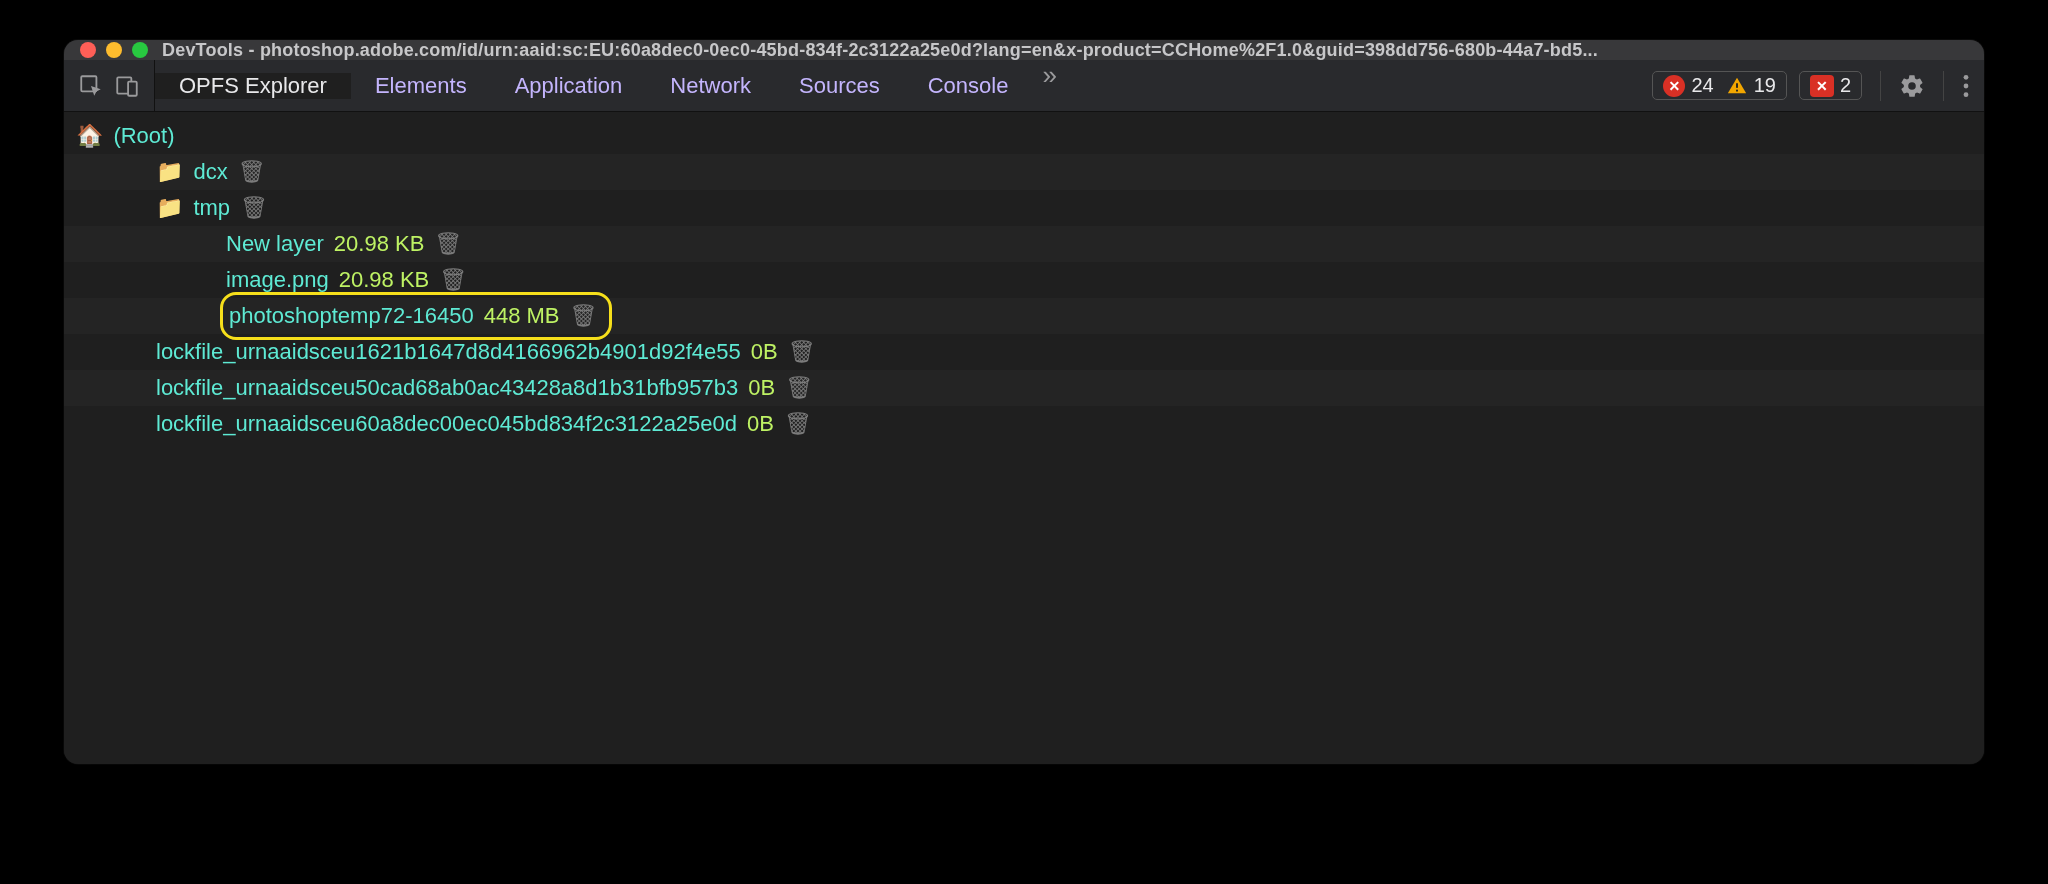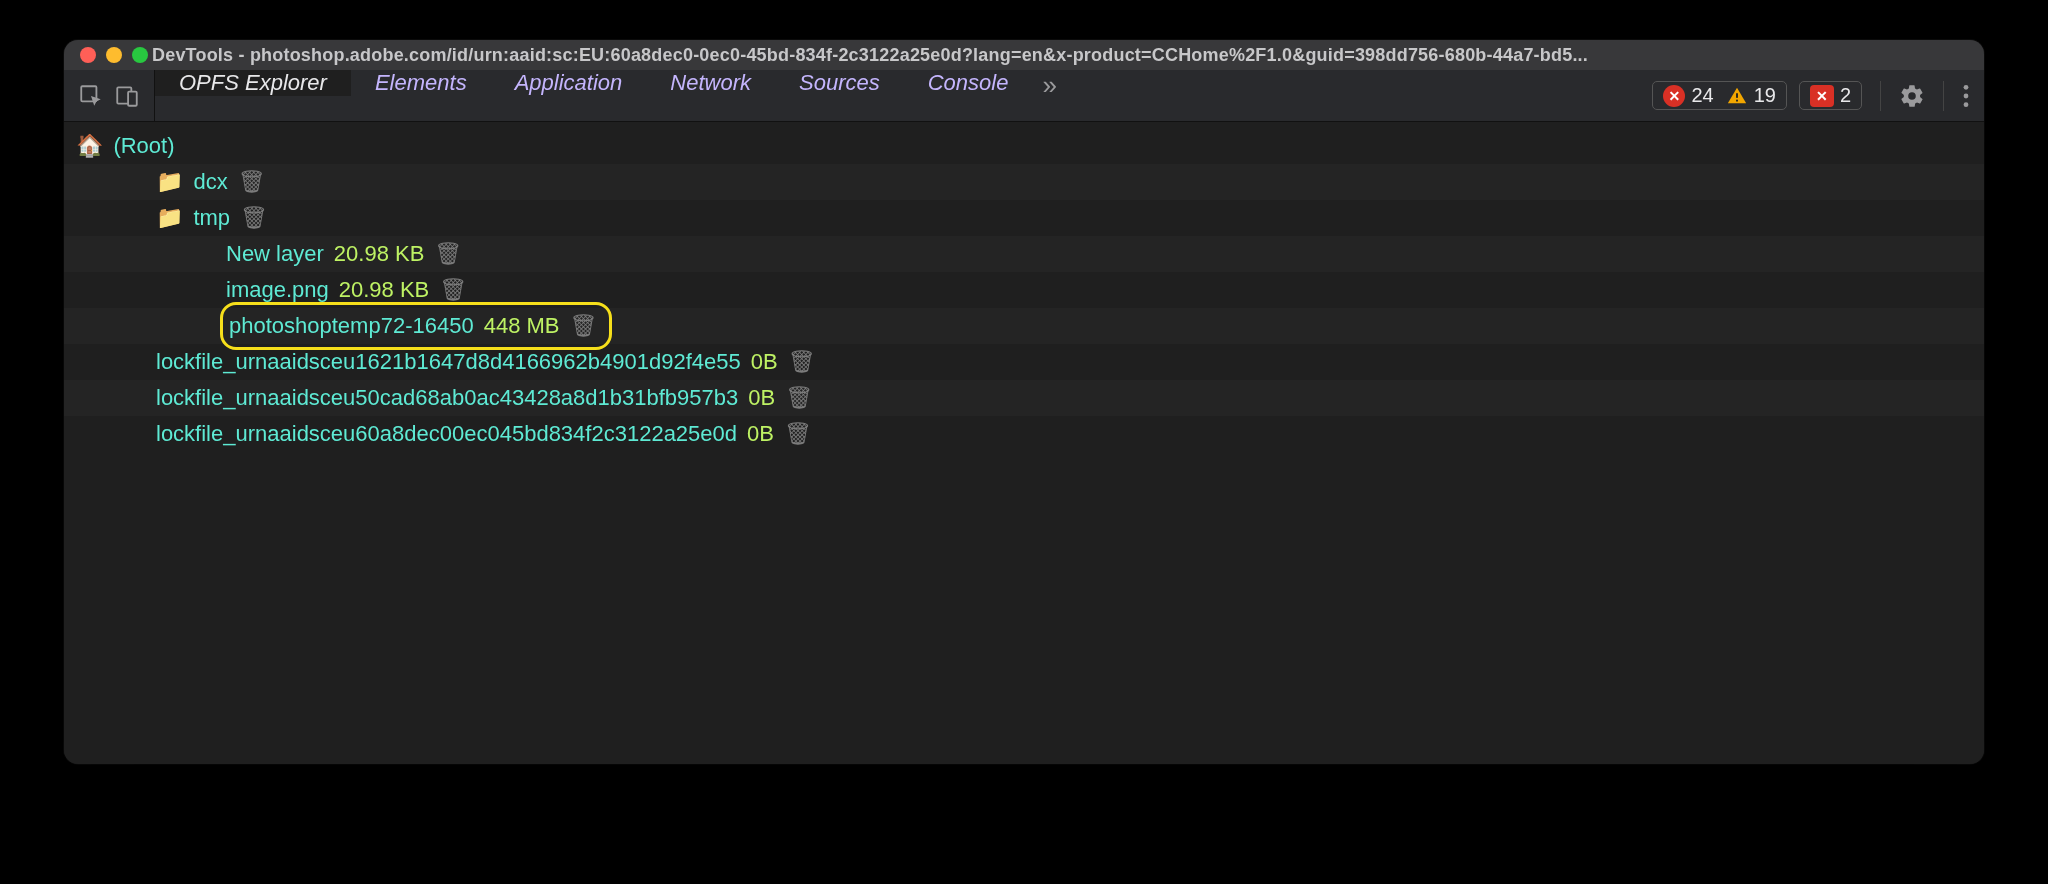--- a/index.html
+++ b/index.html
@@ -17,47 +17,47 @@
     width: 1920px;
     background: #1f1f1f;
     border-radius: 14px;
     overflow: hidden;
     box-shadow: 0 40px 90px 20px rgba(0,0,0,0.6), 0 0 0 1px rgba(255,255,255,0.05);
     display: flex;
     flex-direction: column;
   }
   
   .titlebar {
-    height: 30px;
+    height: 20px;
     background: #38383a;
     display: flex;
     align-items: center;
     padding: 0 16px;
-    gap: 4px;
+    gap: 14px;
   }
   .traffic-lights { display: flex; gap: 10px; }
   .traffic-light { width: 16px; height: 16px; border-radius: 50%; }
   .tl-red { background: #ff5f57; }
   .tl-yellow { background: #febc2e; }
   .tl-green { background: #28c840; }
   .titlebar-title { color: #c7c7c9; font-size: 18px; font-weight: 600; white-space: nowrap; overflow: hidden; text-overflow: ellipsis; flex: 1; letter-spacing: .2px; }
 
   
   .tabbar {
     height: 52px;
     background: #292a2d;
     display: flex;
     align-items: stretch;
     border-bottom: 1px solid #111;
     font-size: 22px;
   }
   .tabbar-left { display: flex; align-items: center; padding: 0 14px; gap: 10px; border-right: 1px solid #111; }
   .icon-btn { color: #9a9a9c; display: inline-flex; align-items: center; justify-content: center; }
   svg { display: block; }
-  .tabs { display: flex; align-items: flex-start; font-style: italic; }
+  .tabs { display: flex; align-items: center; }
   .tab {
     padding: 0 24px;
     display: flex;
     align-items: center;
     color: #c4b5fd;
     cursor: pointer;
     font-weight: 400;
   }
   .tab.active { background: #1f1f1f; color: #e8e8ea; }
   .tabbar-spacer { flex: 1; }

